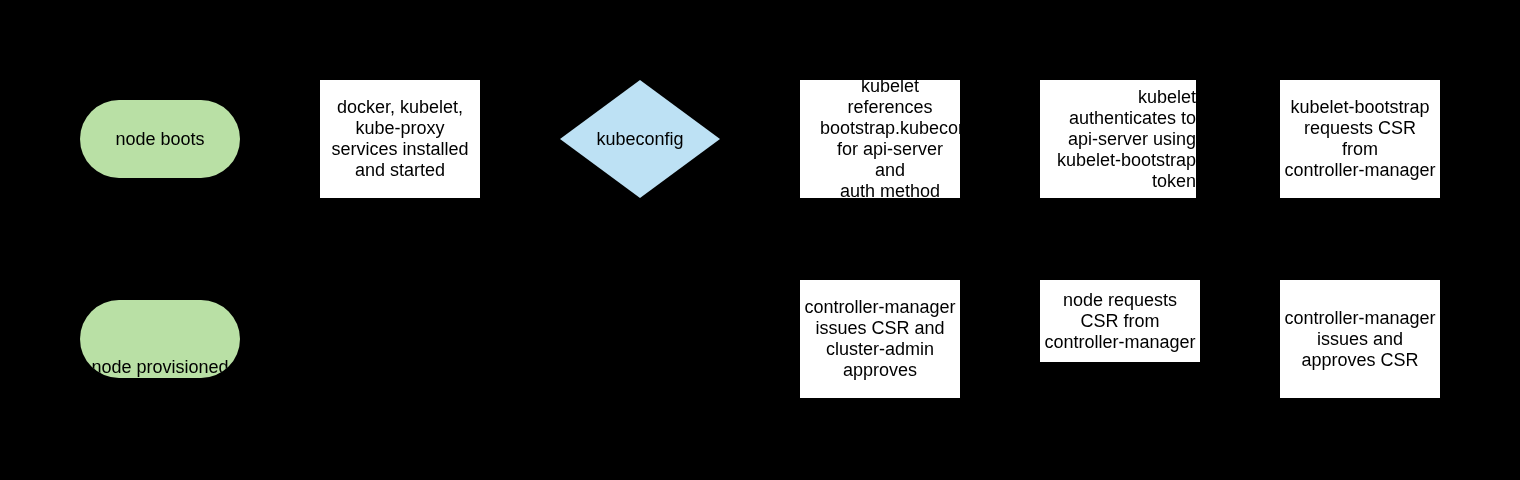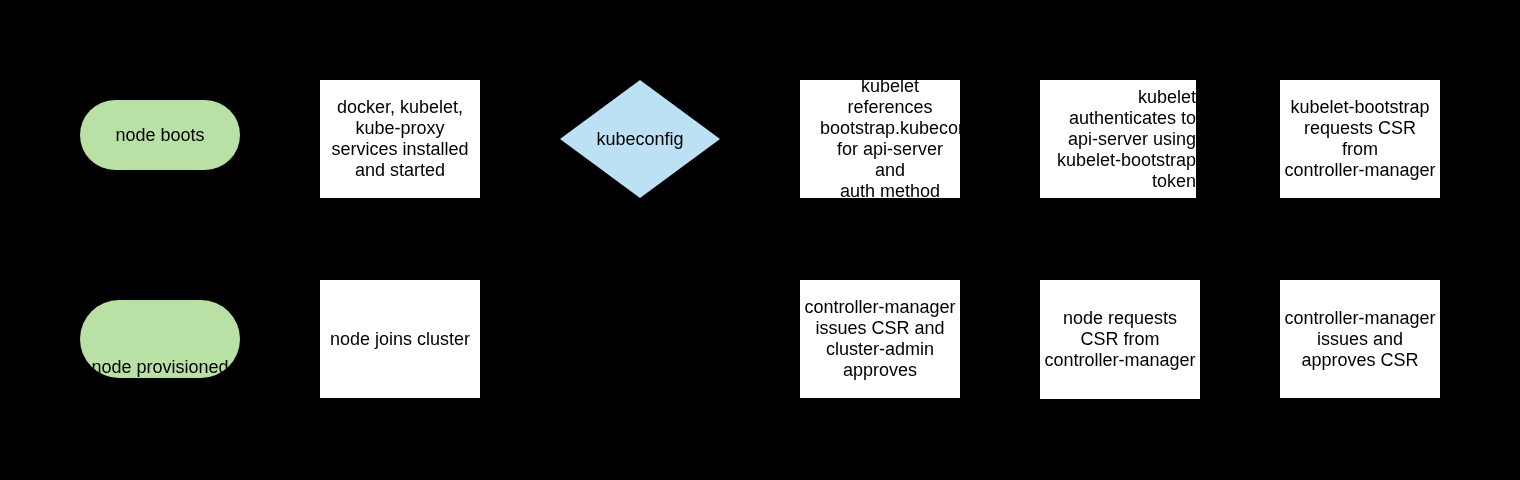--- a/index.html
+++ b/index.html
@@ -45,21 +45,21 @@
   .decision{
     background:var(--decision-fill);
     clip-path:polygon(50% 0%, 100% 50%, 50% 100%, 0% 50%);
   }
 </style>
 </head>
 <body>
 
 <div class="stage">
 
-  <div class="node terminal" style="left:80px;top:100px;width:160px;height:70px;">
+  <div class="node terminal" style="left:80px;top:100px;width:160px;height:78px;">
     <span class="label">node boots</span>
   </div>
 
   <div class="node process" style="left:320px;top:80px;width:160px;height:118px;">
     <span class="label">docker, kubelet,
 kube-proxy
 services installed
 and started</span>
   </div>
 
@@ -86,33 +86,30 @@
     <span class="label">kubelet-bootstrap
 requests CSR
 from
 controller-manager</span>
   </div>
 
   <div class="node terminal" style="left:80px;top:300px;width:160px;height:78px;align-items:flex-end;">
     <span class="label">node provisioned</span>
   </div>
 
-  <div class="node process" style="left:320px;top:280px;width:160px;height:118px;">
-    <span class="label">node joins cluster</span>
-  </div>
 
 
   <div class="node process" style="left:800px;top:280px;width:160px;height:118px;">
     <span class="label">controller-manager
 issues CSR and
 cluster-admin
 approves</span>
   </div>
 
-  <div class="node process" style="left:1040px;top:280px;width:160px;height:119px;">
+  <div class="node process" style="left:1040px;top:280px;width:160px;height:82px;">
     <span class="label">node requests
 CSR from
 controller-manager</span>
   </div>
 
   <div class="node process" style="left:1280px;top:280px;width:160px;height:118px;">
     <span class="label">controller-manager
 issues and
 approves CSR</span>
   </div>

